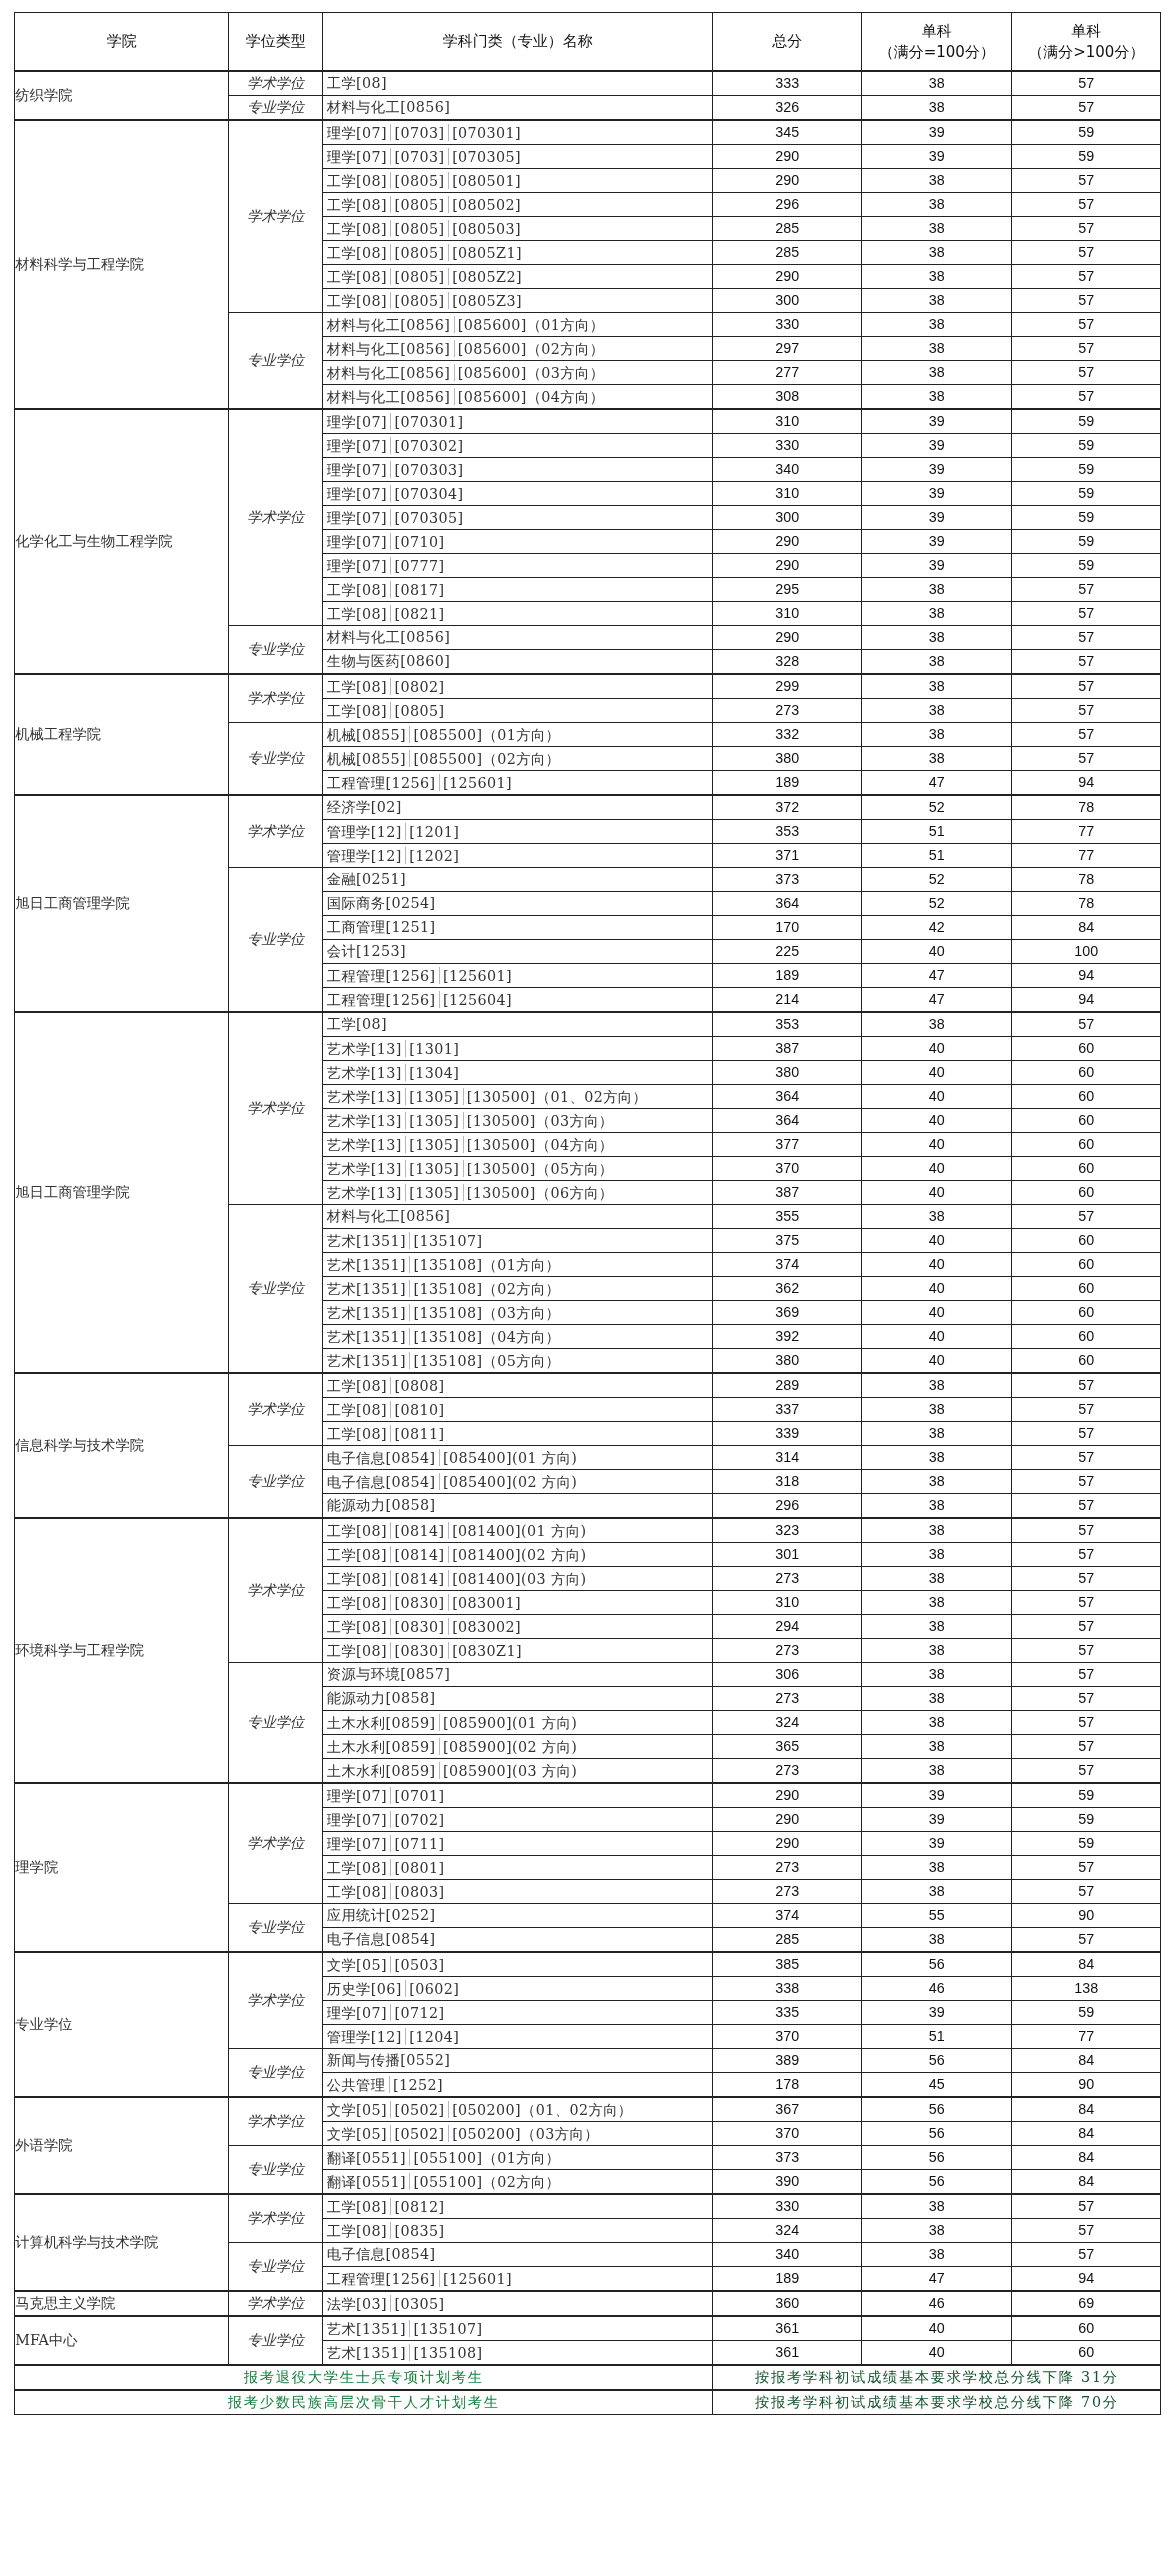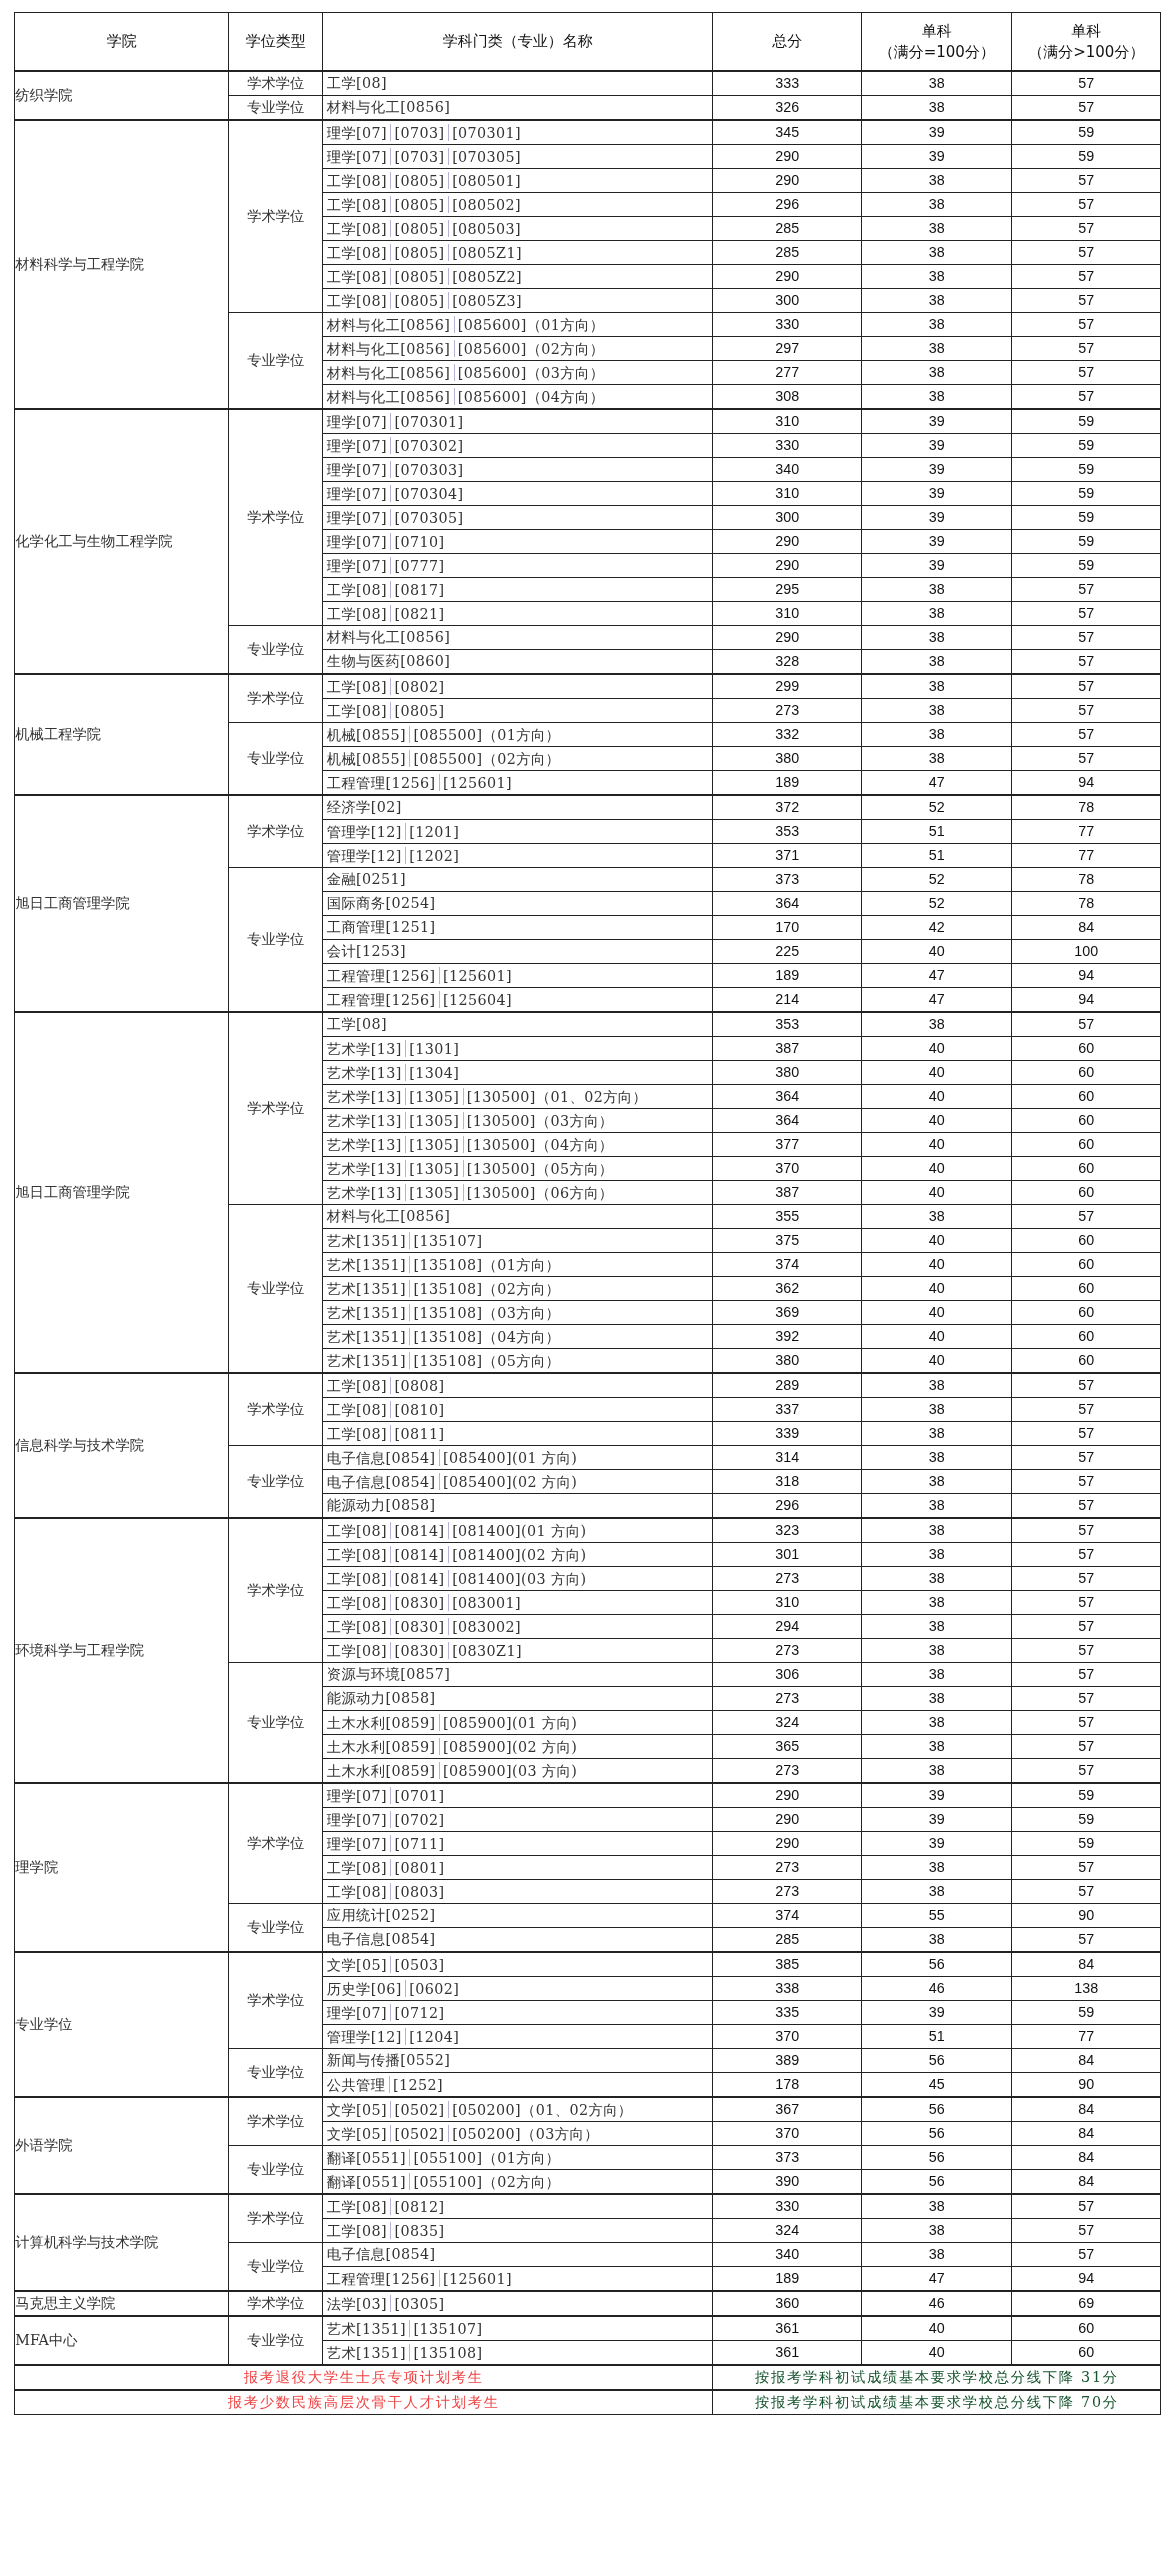--- a/index.html
+++ b/index.html
@@ -1,25 +1,25 @@
 <!DOCTYPE html>
 <html style="font-size:13.5px"><head>
 <meta charset="utf-8">
 <style>
   html,body{margin:0;padding:0;background:#ffffff;}
   body{width:1169px;height:2576px;position:relative;font-family:"DejaVu Serif","Liberation Serif",serif;color:#1a1a1a;}
   table.score-table{position:absolute;left:14.3px;top:12px;border-collapse:collapse;table-layout:fixed;width:1146px;}
   .score-table td,.score-table th{border:1.3px solid #222;padding:0;font-size:14.3px;line-height:1;height:23px;overflow:hidden;white-space:nowrap;}
   .score-table th{height:57px;font-family:"DejaVu Sans","Liberation Sans",sans-serif;font-weight:normal;font-size:15px;text-align:center;vertical-align:middle;line-height:1.35;color:#111;}
   .c-college{text-align:left;vertical-align:middle;color:#333;font-size:15px;}
-  .c-type{text-align:center;vertical-align:middle;color:#333;font-size:15px;}
+  .c-type{text-align:center;vertical-align:middle;color:#333;font-size:15px;font-style:italic;}
   .c-name{text-align:left;padding-left:3.4px !important;color:#333;font-size:15px;letter-spacing:0.4px;}
   .c-num{text-align:center;font-family:"Liberation Sans","DejaVu Sans",sans-serif;font-size:15px;color:#111;}
   .sep{display:inline-block;width:0.8px;height:17px;background:#b9b0d8;margin:0 3.4px;vertical-align:-3.4px;}
-  .footer-label{text-align:center;color:#ef4444;font-size:15px;letter-spacing:1.7px;}
+  .footer-label{text-align:center;color:#15803d;font-size:15px;letter-spacing:1.7px;}
   .footer-value{text-align:center;color:#14532d;font-size:15px;letter-spacing:1.7px;}
   .group-top td{border-top:2.1px solid #222;}
 </style>
 </head>
 <body>
 
 <table class="score-table">
   <colgroup>
     <col style="width:214px">
       <col style="width:94px">

